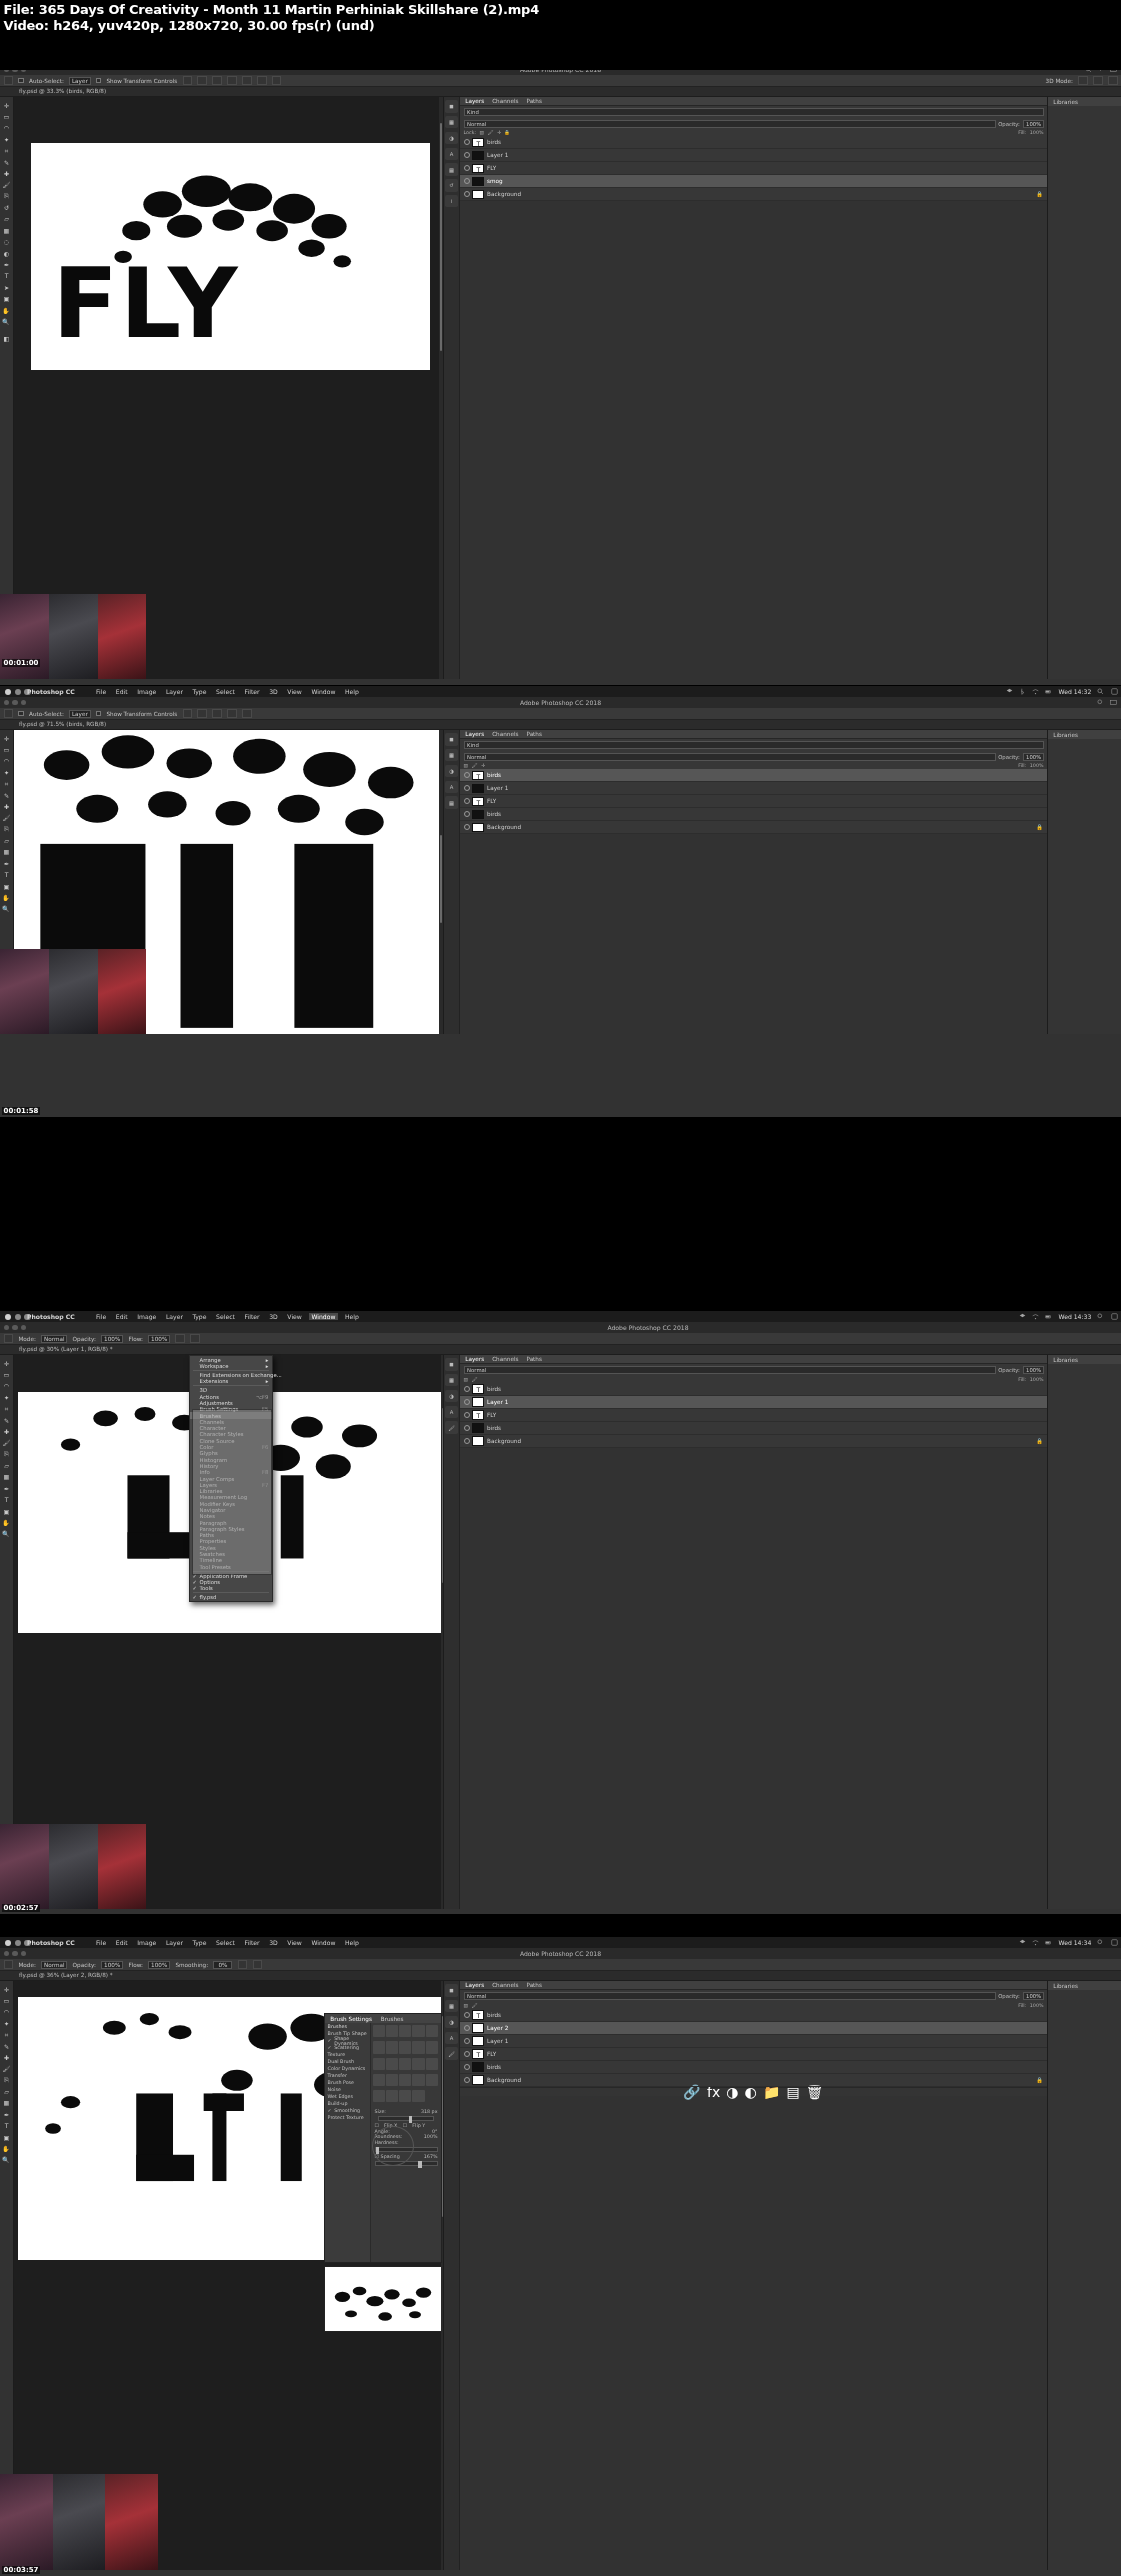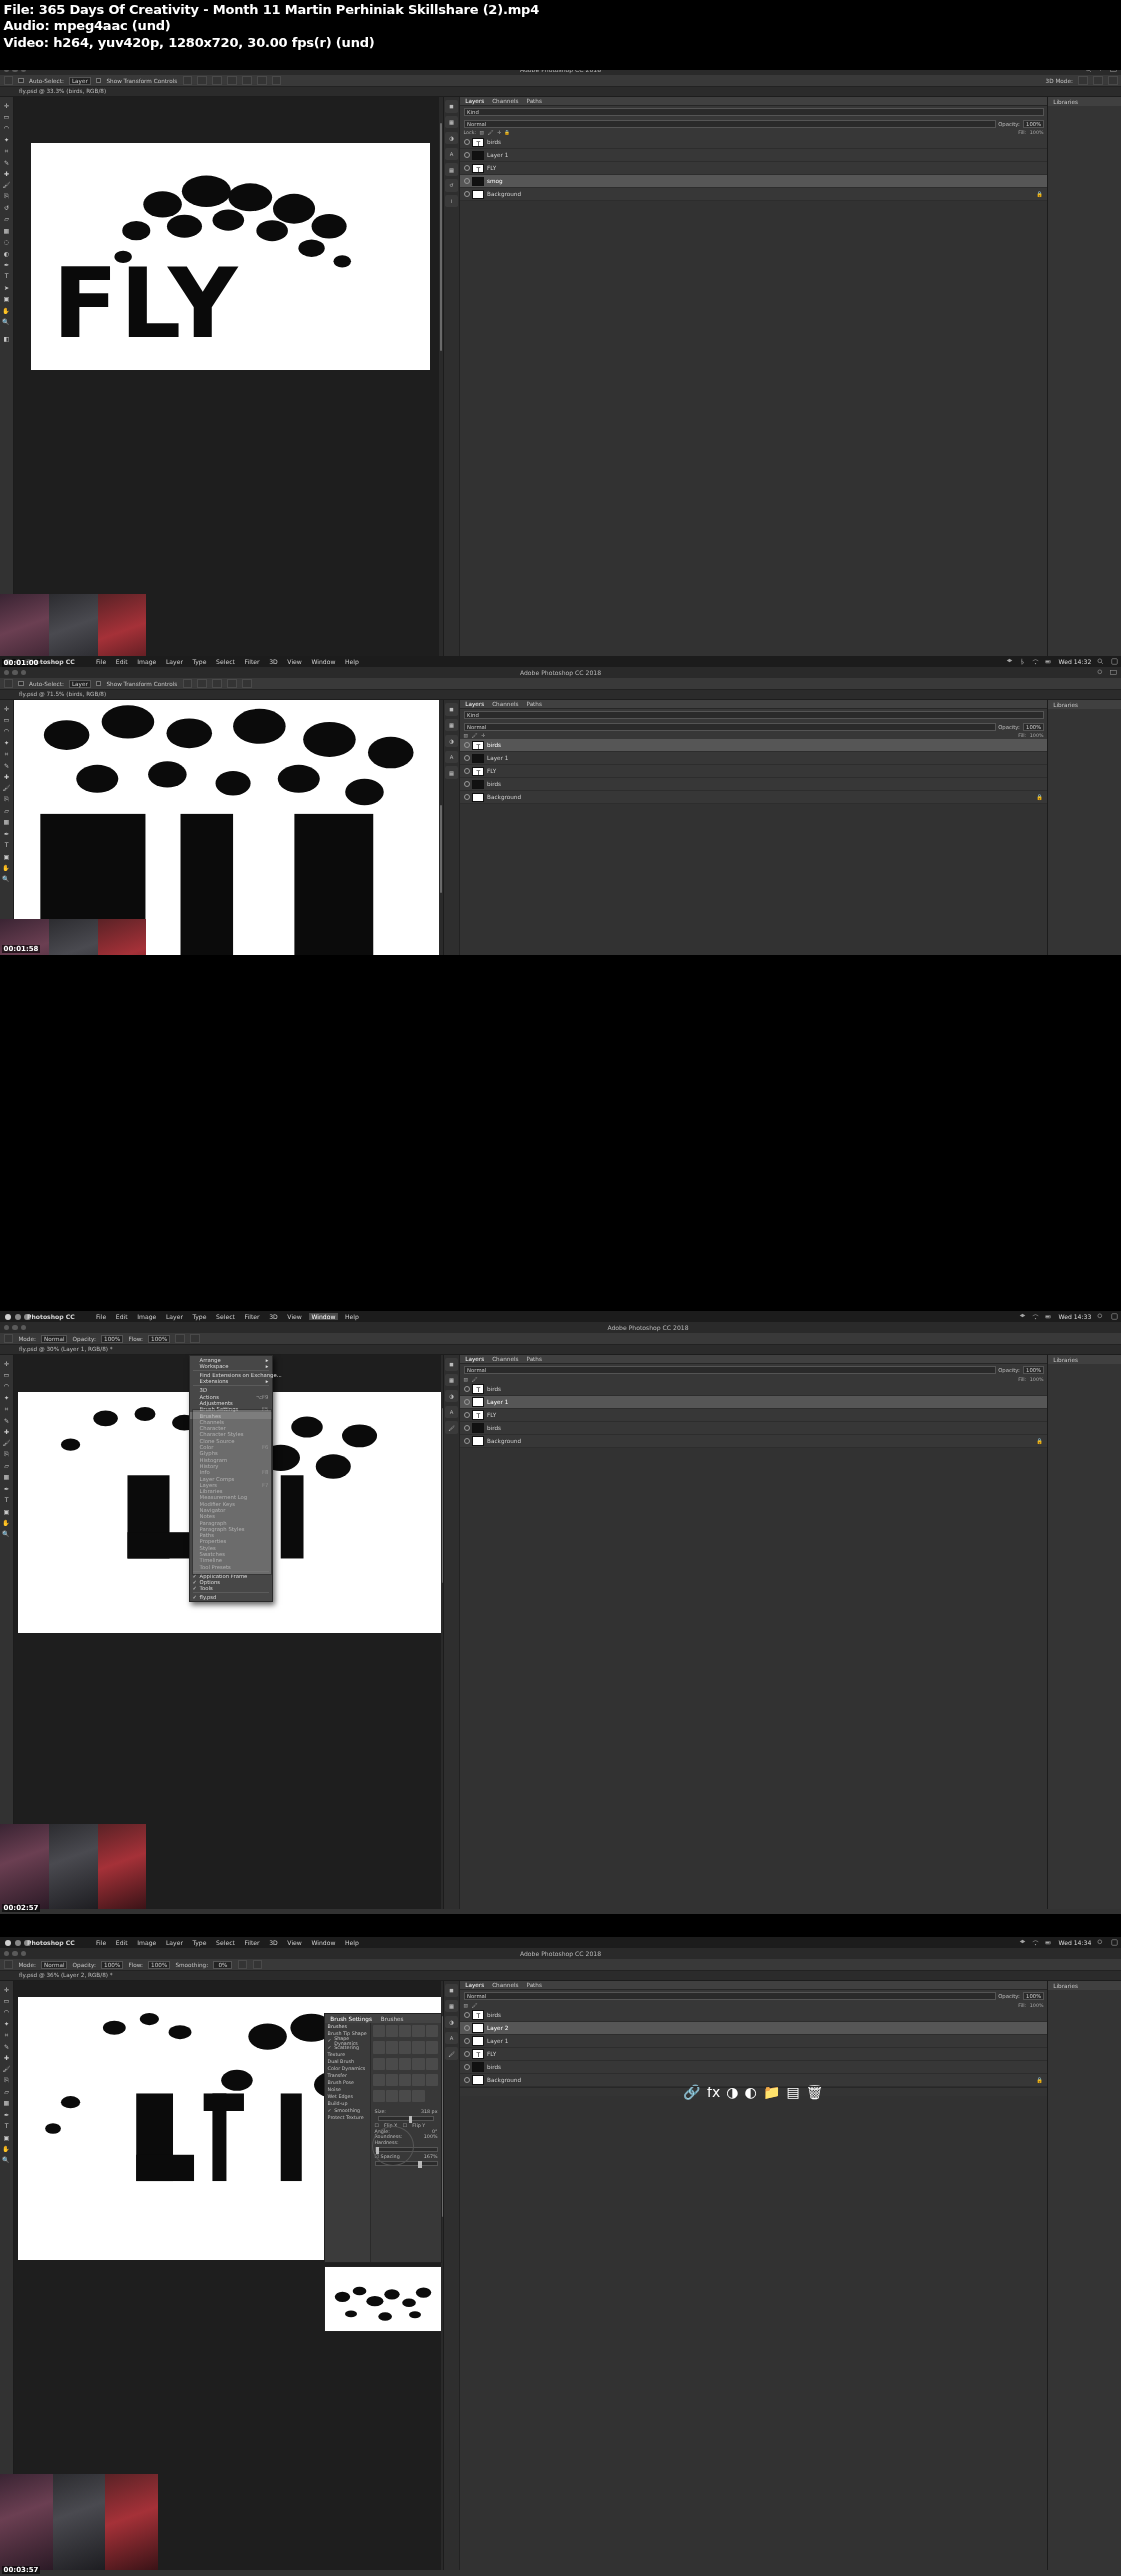--- a/index.html
+++ b/index.html
@@ -153,21 +153,20 @@
   .scrollv{ position:absolute; right:0; top:0; bottom:0; width:4.4px; background:#2a2a2a;}
   .scrollv i{ position:absolute; left:0.9px; width:2.6px; background:#6a6a6a; border-radius:1.8px;}
 
   .birdsvg{ position:absolute; top:0; left:0; width:100%; height:100%; }
 </style>
 </head>
 <body>
 
 <div class="fileinfo">
   <div>File: 365 Days Of Creativity - Month 11  Martin Perhiniak  Skillshare (2).mp4</div>
-  <div>Audio: mpeg4aac (und)</div>
   <div>Video: h264, yuv420p, 1280x720, 30.00 fps(r) (und)</div>
 </div>
 
 <div class="psframe" style="top:53px;height:632px;">
 
   <div class="titlebar">
     <div class="macbtns">
       <div class="macbtn" style="background:#cfcfcf"></div>
       <div class="macbtn"></div>
         <div class="macbtn"></div>
@@ -392,21 +391,21 @@
     <div class="libpanel" style="bottom:0;">
       <div class="libhead">
         <span>Libraries</span>
       </div>
     </div>
   </div>
 
   <div class="timecode" style="bottom:18px;">00:01:00</div>
 </div>
 
-<div class="psframe" style="top:656px;height:299px;">
+<div class="psframe" style="top:686px;height:431px;">
   <div class="titlebar">
     <div class="macbtns">
       <div class="macbtn" style="background:#cfcfcf"></div>
         <div class="macbtn"></div>
         <div class="macbtn"></div>
     </div>
     <span class="appname">Photoshop CC</span>
     <div class="menus">
       <span>File</span>
       <span>Edit</span>

